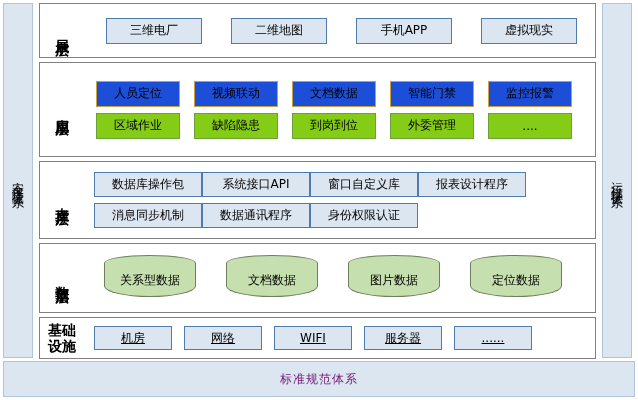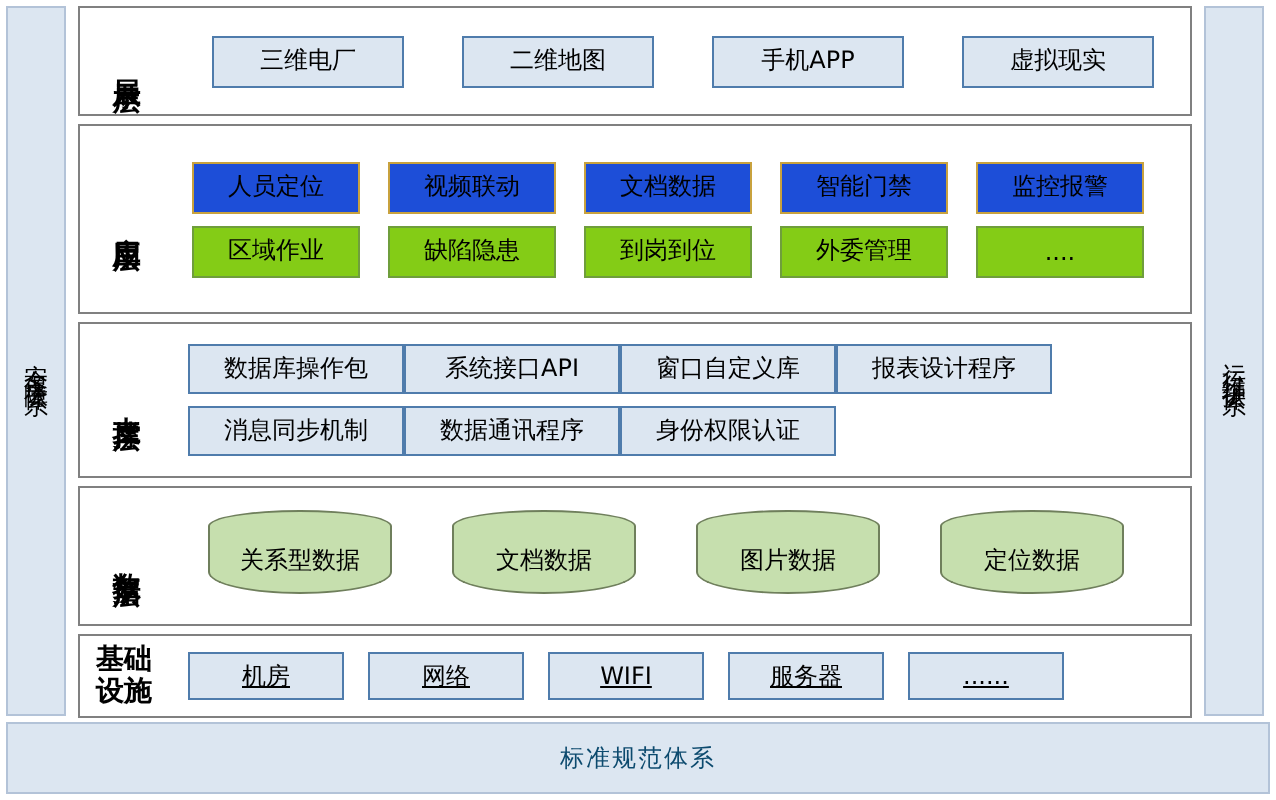--- a/index.html
+++ b/index.html
@@ -178,21 +178,21 @@
     position:absolute;
     left:3px;top:361px;
     width:632px;height:36px;
     box-sizing:border-box;
     background:#dce6f1;
     border:1px solid #b3c3d8;
     display:flex;
     align-items:center;
     justify-content:center;
     font-size:12px;
-    color:#0c4a6e;
+    color:#701a75;
     letter-spacing:1px;
   }
 </style>
 </head>
 <body>
 
 <div id="root">
 
   <div class="rail rail-left">
     <span>安全保障体系</span>

